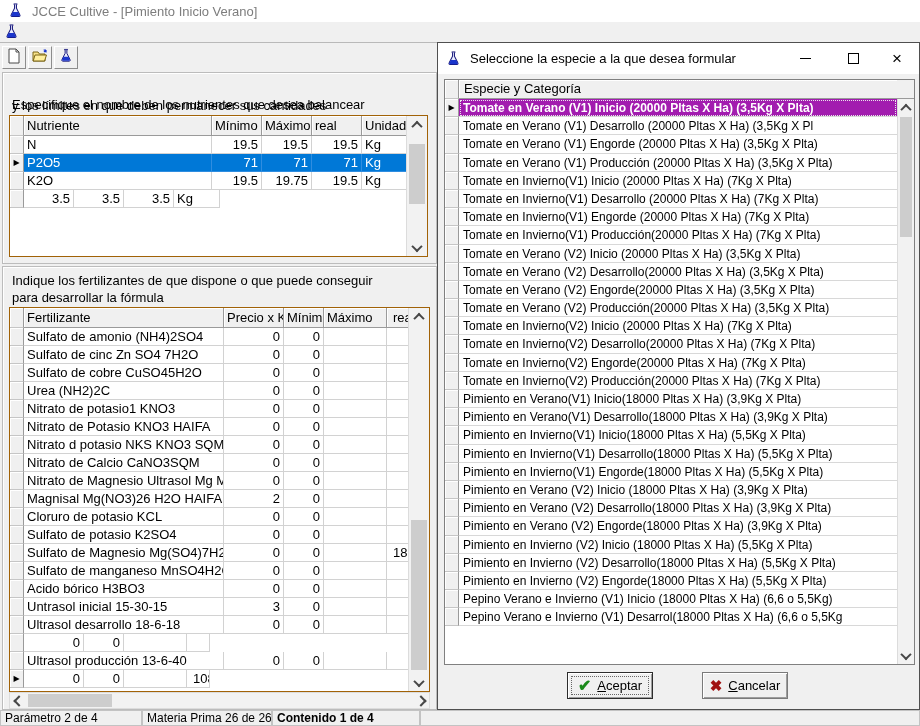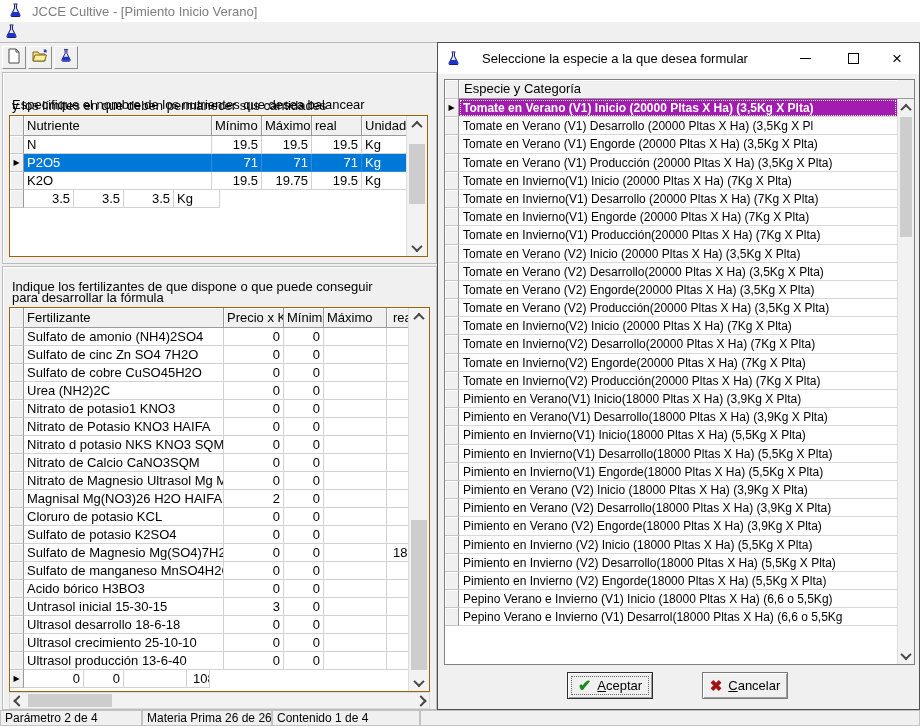--- a/index.html
+++ b/index.html
@@ -60,26 +60,26 @@
   .hs-btn.left{left:0;} .hs-btn.right{right:0;}
   .hs-thumb{position:absolute;top:1px;height:13px;left:18px;width:84px;background:#cdcdcd;}
   .chev{display:block;width:6px;height:6px;border-right:2px solid #474747;border-bottom:2px solid #474747;}
   .chev.up{transform:rotate(-135deg) translate(-1px,-1px);}
   .chev.down{transform:rotate(45deg) translate(-1px,-1px);}
   .chev.left{transform:rotate(135deg);}
   .chev.right{transform:rotate(-45deg);}
   
   .statusbar{position:absolute;left:0;top:710px;width:920px;height:16px;background:#f0f0f0;display:flex;}
   .sb-panel{border:1px solid #c3c3c3;box-sizing:border-box;padding:0 4px;font-size:12px;line-height:14px;white-space:nowrap;overflow:hidden;}
-  .sb-p1{width:142px;} .sb-p2{width:130px;} .sb-p3{width:148px;} .sb-p4{flex:1;}
+  .sb-p1{width:142px;} .sb-p2{width:130px;} .sb-p3{width:148px;font-weight:bold;} .sb-p4{flex:1;}
   
   .dialog{position:absolute;left:437px;top:42px;width:483px;height:668px;background:#f0f0f0;
     border:1px solid #4f4f4f;box-sizing:border-box;}
   .dlg-titlebar{position:absolute;left:0;top:0;width:100%;height:31px;background:#ffffff;
-    display:flex;align-items:center;gap:20px;padding-left:8px;box-sizing:border-box;}
+    display:flex;align-items:center;gap:8px;padding-left:8px;box-sizing:border-box;}
   .dlg-title{font-size:13px;color:#000;white-space:nowrap;}
   .winbtn{position:absolute;top:0;height:31px;width:38px;display:flex;align-items:center;justify-content:center;background:#ffffff;}
   .winbtn.min{left:348px;} .winbtn.max{left:396px;} .winbtn.close{left:438px;width:42px;}
   .glyph-min{display:block;width:11px;height:0;border-top:1px solid #000;}
   .glyph-max{display:block;width:9px;height:9px;border:1px solid #000;}
   .glyph-close{font-size:17px;line-height:17px;color:#000;}
   .dlist{position:absolute;left:6px;top:36px;width:471px;height:586px;background:#ffffff;
     border:1px solid #808080;box-sizing:border-box;overflow:hidden;}
   .d-header{display:flex;height:19px;}
   .d-hcell{flex:1;background:#f0f0f0;border-bottom:1px solid #9a9a9a;box-shadow:inset 1px 1px 0 #ffffff;
@@ -220,21 +220,21 @@
           </div>
         <div class="sb-thumb" style="top:28px;height:60px;"></div>
         <div class="sb-btn bottom">
             <i class="chev down"></i>
           </div>
       </div>
     </div>
   </div>
 
   <div class="panel" id="panel-fertilizers">
-    <div class="lbl" style="top:12px">Indique los fertilizantes de que dispone o que puede conseguir</div>
+    <div class="lbl" style="top:6px">Indique los fertilizantes de que dispone o que puede conseguir</div>
     <div class="lbl" style="top:23px">para desarrollar la fórmula</div>
 
     <div class="grid" id="grid-fertilizers">
       <div class="g-header">
         <span class="ind" style="height:20px"></span>
         <span class="hcell f-name">Fertilizante</span>
         <span class="hcell f-price">Precio x Kg</span>
         <span class="hcell f-min">Mínimo</span>
         <span class="hcell f-max">Máximo</span>
         <span class="hcell f-real">real</span>
@@ -408,21 +408,20 @@
             <span class="cell f-name">Ultrasol desarrollo 18-6-18</span>
             <span class="cell f-price num">0</span>
             <span class="cell f-min num">0</span>
             <span class="cell f-max"></span>
             <span class="cell f-real"></span>
           </div>
           <div class="g-row">
             <span class="ind">
               <span class="row-arrow">▶</span>
             </span>
-            <span class="cell f-name">Ultrasol crecimiento 25-10-10</span>
             <span class="cell f-price num">0</span>
             <span class="cell f-min num">0</span>
             <span class="cell f-max"></span>
             <span class="cell f-real"></span>
           </div>
           <div class="g-row">
             <span class="ind">
               <span class="row-arrow">▶</span>
             </span>
             <span class="cell f-name">Ultrasol producción 13-6-40</span>

